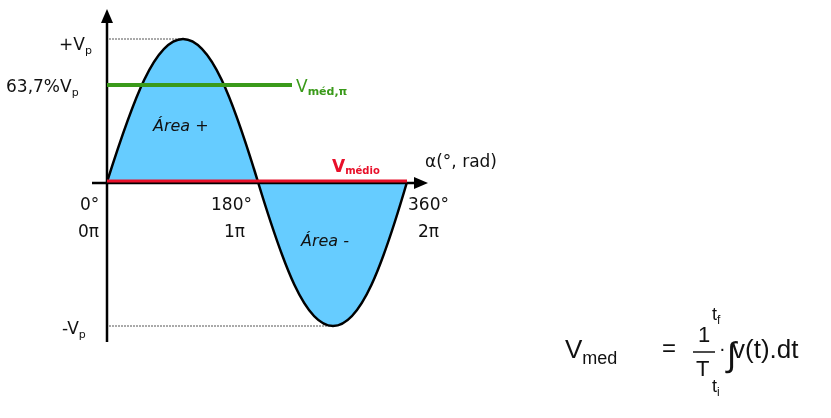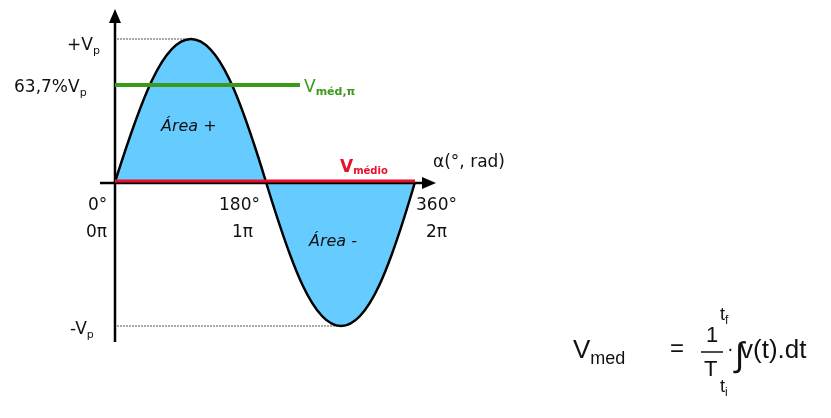--- a/index.html
+++ b/index.html
@@ -1,17 +1,17 @@
 <!DOCTYPE html>
 <html><head>
   <meta charset="utf-8">
   <style>
     html, body { margin: 0; padding: 0; background: #ffffff; }
     body { width: 831px; height: 418px; position: relative; overflow: hidden; }
-    #stage { position: absolute; left: 8px; top: 0; width: 725px; height: 418px; }
+    #stage { position: absolute; left: 0; top: 0; width: 725px; height: 418px; }
     svg text.lbl { font-family: "DejaVu Sans", sans-serif; font-size: 17px; fill: #111111; }
     svg text.area { font-family: "DejaVu Sans", sans-serif; font-size: 16px; font-style: italic; fill: #111111; }
     svg text.green { fill: #3a9a1a; }
     svg text.red { fill: #e8102a; font-weight: bold; }
     svg text.formula { font-family: "Liberation Sans", sans-serif; fill: #111111; }
   </style>
 </head>
 <body>
 
 <div id="stage">

